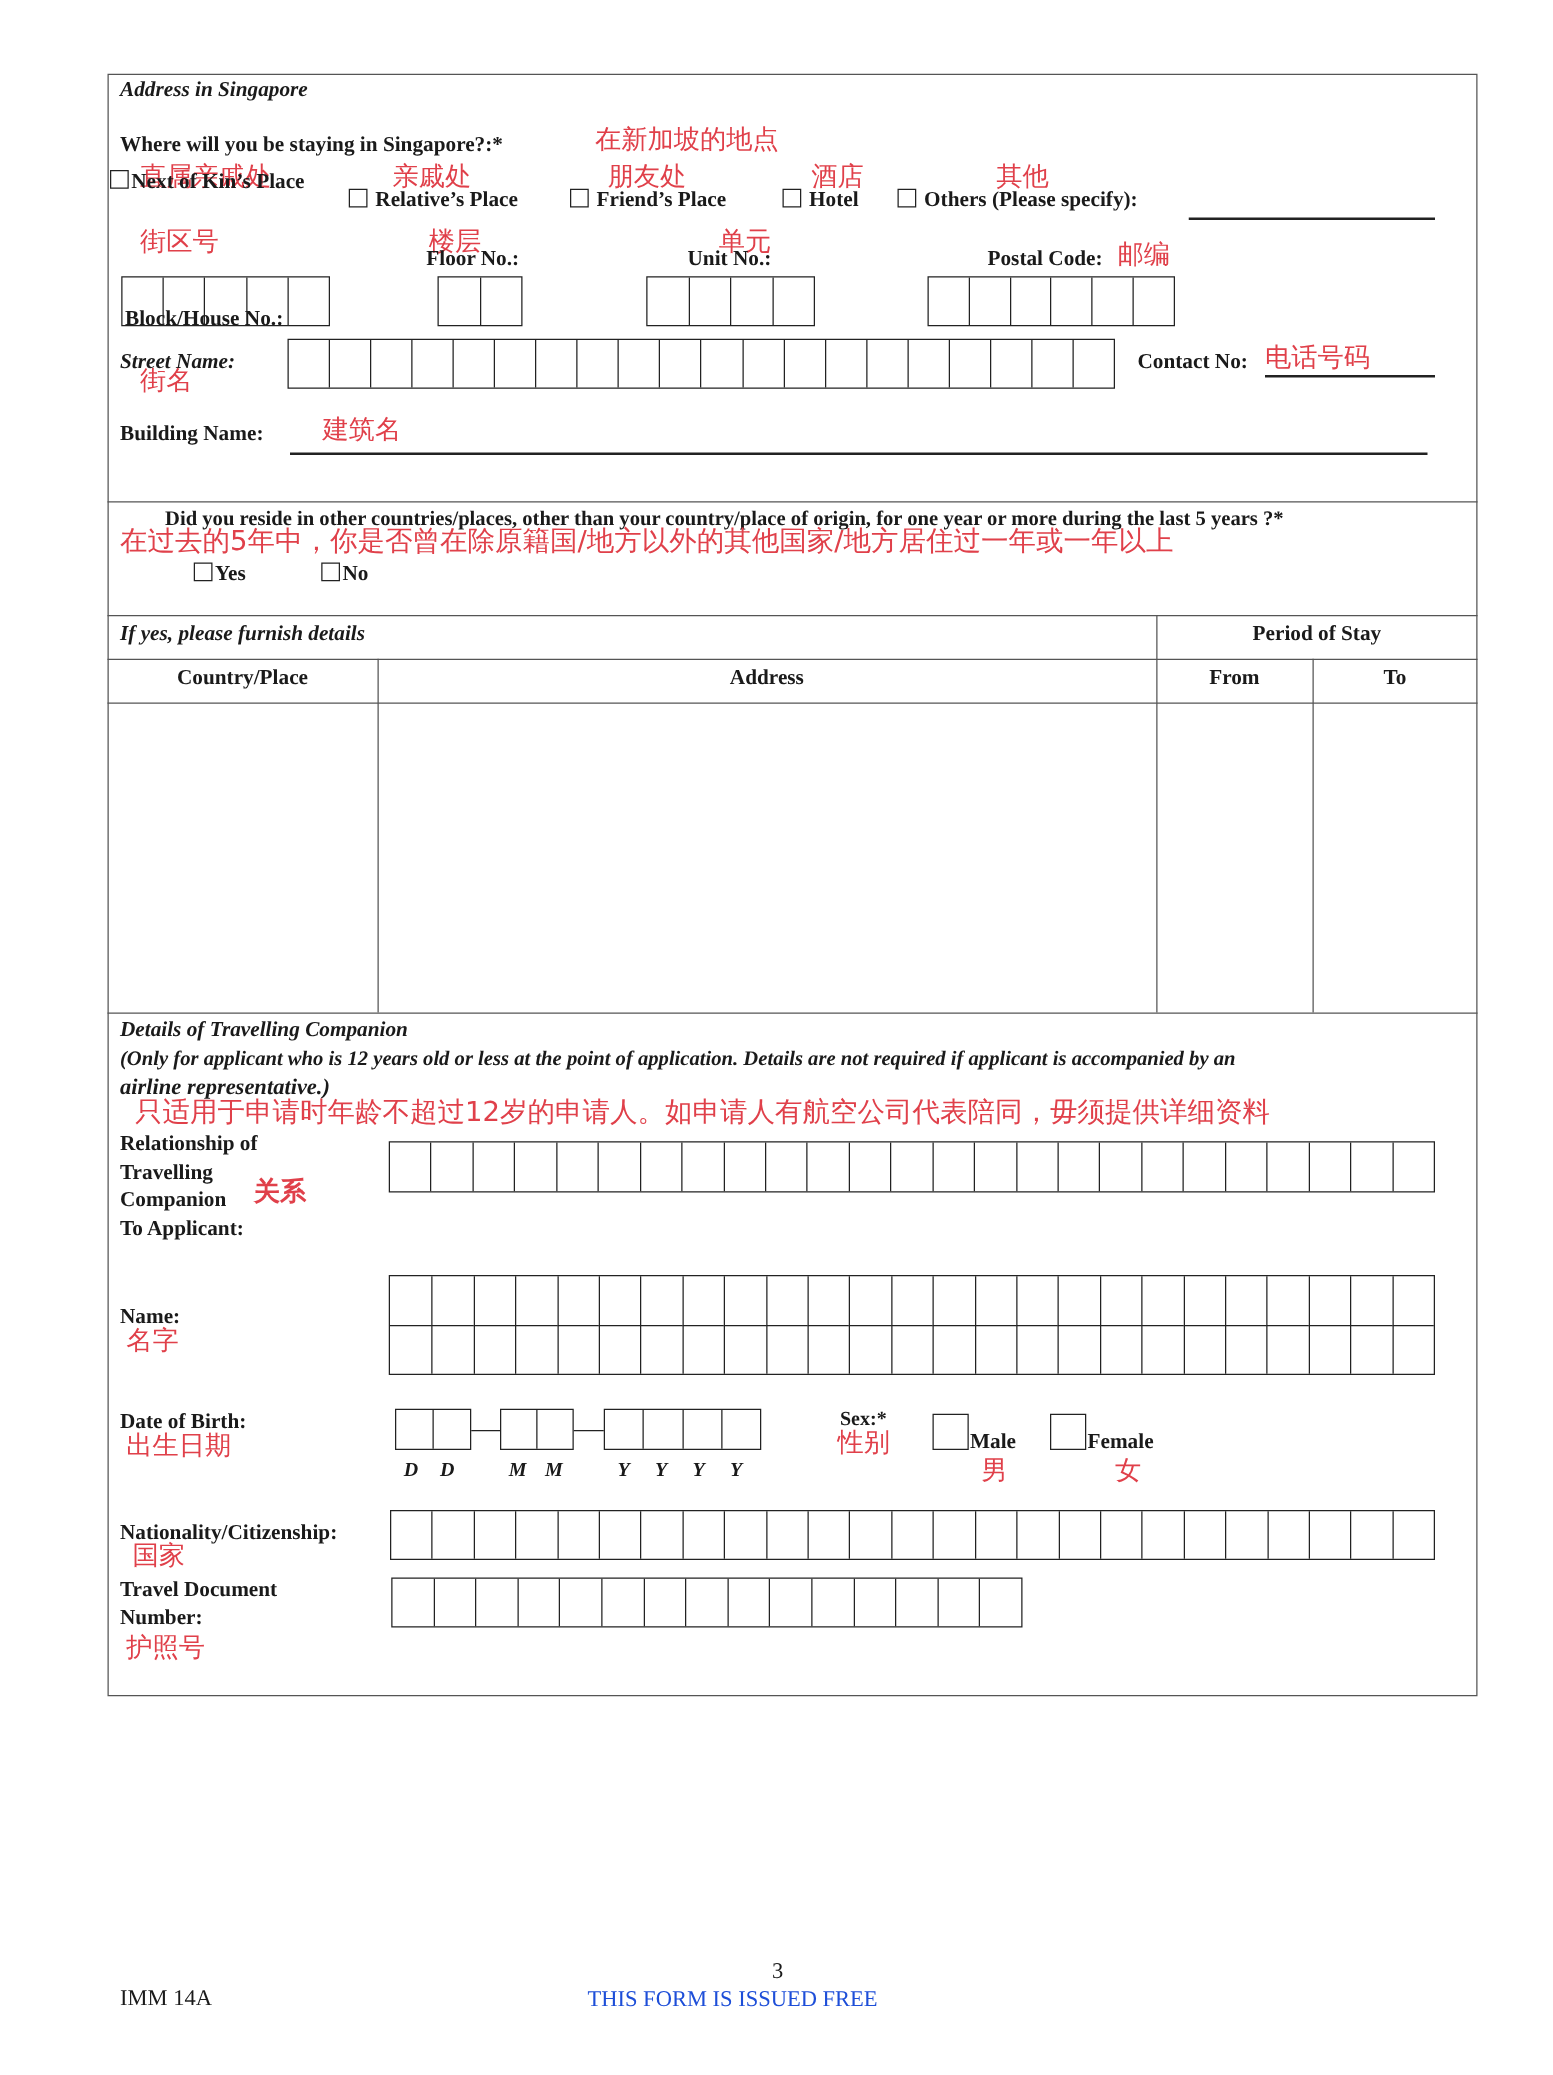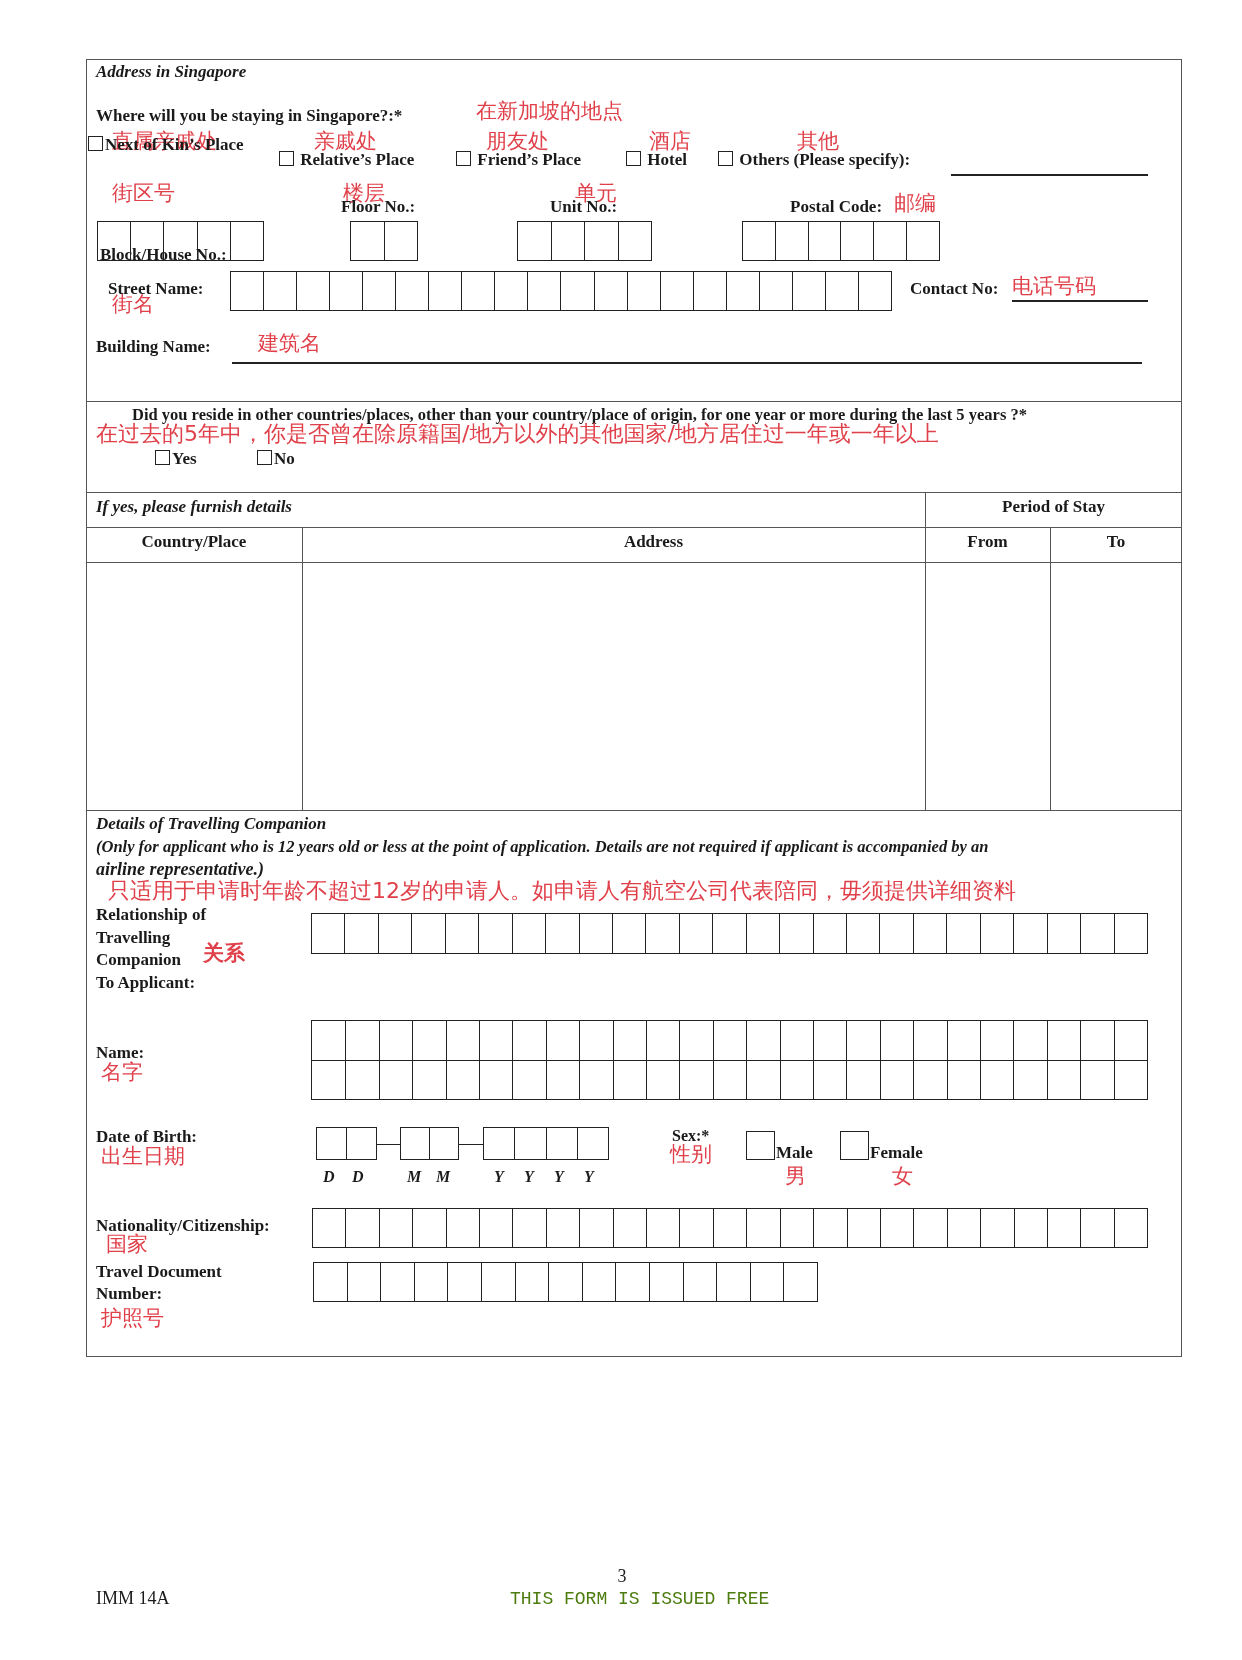--- a/index.html
+++ b/index.html
@@ -79,21 +79,21 @@
 <div class="abs zh" style="left:894px;top:193px;">邮编</div>
 <div class="boxes" id="postal-boxes" style="left:742px;top:221px;width:198px;height:40px;">
     <span></span>
     <span></span>
     <span></span>
     <span></span>
     <span></span>
     <span></span>
   </div>
 
-<div class="abs en" style="left:108px;top:279px;">Street Name:</div>
+<div class="abs en" style="left:96px;top:279px;font-style:italic;">Street Name:</div>
 <div class="abs zh" style="left:112px;top:294px;">街名</div>
 <div class="boxes" id="street-boxes" style="left:230px;top:271px;width:662px;height:40px;">
     <span></span>
     <span></span>
     <span></span>
     <span></span>
     <span></span>
     <span></span>
     <span></span>
     <span></span>
@@ -124,21 +124,21 @@
 <div class="abs en" style="left:96px;top:405px;font-size:16.5px;margin-left:36px;">Did you reside in other countries/places, other than your country/place of origin, for one year or more during the last 5 years ?*</div>
 <div class="abs zh" style="left:96px;top:423px;font-size:22px;">在过去的5年中，你是否曾在除原籍国/地方以外的其他国家/地方居住过一年或一年以上</div>
 <div class="abs en" style="left:155px;top:449px;"><span class="cb"></span><span>Yes</span></div>
 <div class="abs en" style="left:257px;top:449px;"><span class="cb"></span><span>No</span></div>
 
 <div class="hline" style="left:86px;top:492px;width:1096px;"></div>
 <div class="abs ital" style="left:96px;top:497px;">If yes, please furnish details</div>
 <div class="th" style="left:925px;top:497px;width:257px;">Period of Stay</div>
 <div class="hline" style="left:86px;top:527px;width:1096px;"></div>
 <div class="th" style="left:86px;top:532px;width:216px;">Country/Place</div>
-<div class="th" style="left:302px;top:532px;width:623px;padding-left:40px;">Address</div>
+<div class="th" style="left:302px;top:532px;width:623px;">Address</div>
 <div class="th" style="left:925px;top:532px;width:125px;">From</div>
 <div class="th" style="left:1050px;top:532px;width:132px;">To</div>
 <div class="hline" style="left:86px;top:562px;width:1096px;"></div>
 <div class="vline" style="left:925px;top:492px;height:318px;"></div>
 <div class="vline" style="left:302px;top:527px;height:283px;"></div>
 <div class="vline" style="left:1050px;top:527px;height:283px;"></div>
 <div class="abs" style="left:88px;top:564px;width:213px;height:245px;"></div>
 <div class="abs" style="left:304px;top:564px;width:620px;height:245px;"></div>
 <div class="abs" style="left:927px;top:564px;width:122px;height:245px;"></div>
 <div class="abs" style="left:1052px;top:564px;width:128px;height:245px;"></div>
@@ -327,13 +327,13 @@
     <span></span>
     <span></span>
     <span></span>
     <span></span>
     <span></span>
     <span></span>
   </div>
 
 <div class="abs" style="left:96px;top:1588px;font-size:18px;">IMM 14A</div>
 <div class="abs" style="left:612px;top:1566px;font-size:18px;width:20px;text-align:center;">3</div>
-<div class="abs" id="footer-notice" style="left: 510px; top: 1589px; font-size: 18px; white-space: nowrap; color: #4d7c0f; font-family: Liberation Mono, monospace;">THIS FORM IS ISSUED FREE</div>
+<div class="abs" id="footer-notice" style="left: 470px; top: 1589px; font-size: 18px; white-space: nowrap; color: #1d4ed8;">THIS FORM IS ISSUED FREE</div>
 
 </body></html>

